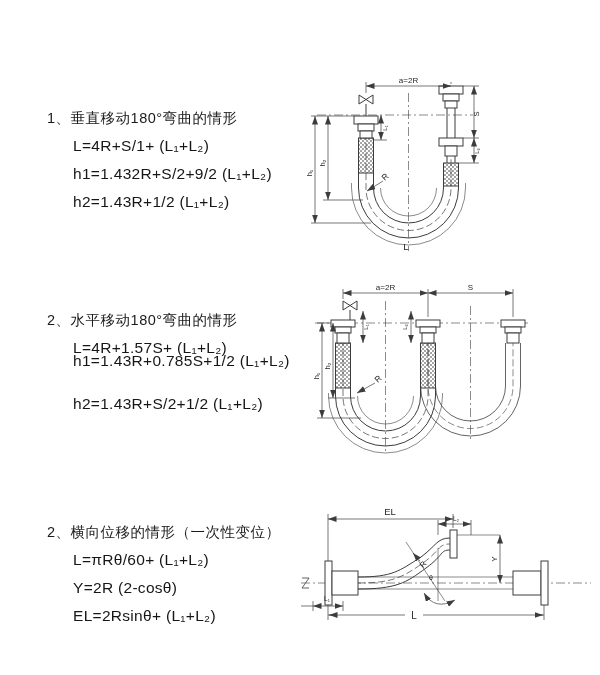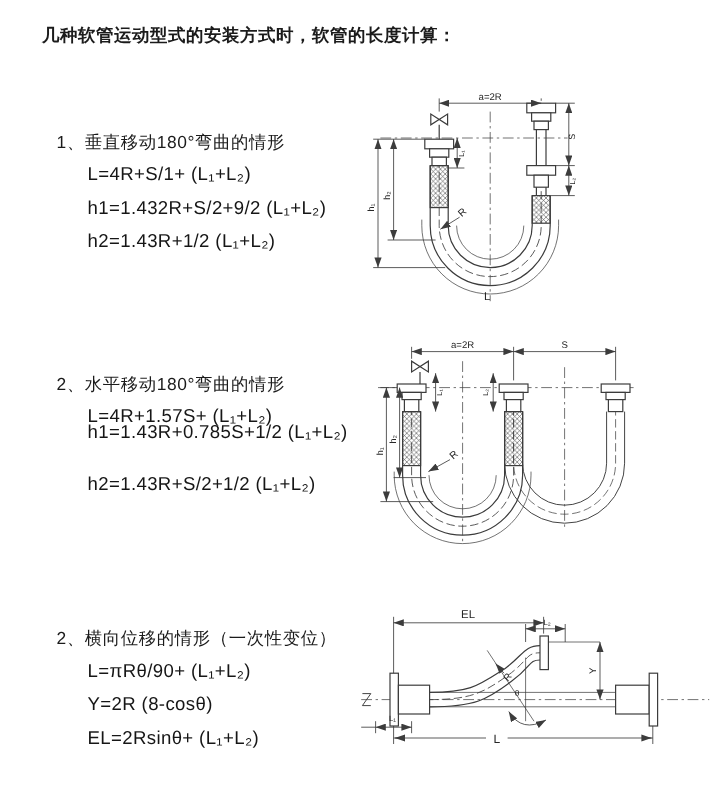--- a/index.html
+++ b/index.html
@@ -21,40 +21,39 @@
   }
   .diagram{position:absolute;}
   svg{display:block;}
   svg text{font-family:"Liberation Sans","DejaVu Sans",sans-serif;fill:#262626;stroke:none;}
 </style>
 </head>
 <body>
 
 <div class="page">
 
-  <div class="title">几种软管运动型式的安装方式时，软管的长度计算：</div>
 
   <div>
     <div class="heading" style="top:109px">1、垂直移动180°弯曲的情形</div>
     <div class="formula" style="top:137px">L=4R+S/1+ (L₁+L₂)</div>
     <div class="formula" style="top:165px">h1=1.432R+S/2+9/2 (L₁+L₂)</div>
     <div class="formula" style="top:193px">h2=1.43R+1/2 (L₁+L₂)</div>
   </div>
 
   <div>
     <div class="heading" style="top:311px">2、水平移动180°弯曲的情形</div>
     <div class="formula" style="top:339px">L=4R+1.57S+ (L₁+L₂)</div>
     <div class="formula" style="top:352px">h1=1.43R+0.785S+1/2 (L₁+L₂)</div>
     <div class="formula" style="top:395px">h2=1.43R+S/2+1/2 (L₁+L₂)</div>
   </div>
 
   <div>
     <div class="heading" style="top:523px">2、横向位移的情形（一次性变位）</div>
-    <div class="formula" style="top:551px">L=πRθ/90+ (L₁+L₂)</div>
-    <div class="formula" style="top:579px">Y=2R (8-cosθ)</div>
+    <div class="formula" style="top:551px">L=πRθ/60+ (L₁+L₂)</div>
+    <div class="formula" style="top:579px">Y=2R (2-cosθ)</div>
     <div class="formula" style="top:607px">EL=2Rsinθ+ (L₁+L₂)</div>
   </div>
 
   <div class="diagram" style="left:303px;top:73px">
     <svg width="290" height="185" viewBox="0 0 290 185">
       <defs>
         <marker id="ar1" markerWidth="9" markerHeight="6" refX="8.5" refY="3" orient="auto-start-reverse" markerUnits="userSpaceOnUse">
           <path d="M0,0 L8.5,3 L0,6 Z" fill="#3c3c3c"></path>
         </marker>
         <pattern id="br1" width="4" height="4" patternUnits="userSpaceOnUse">

